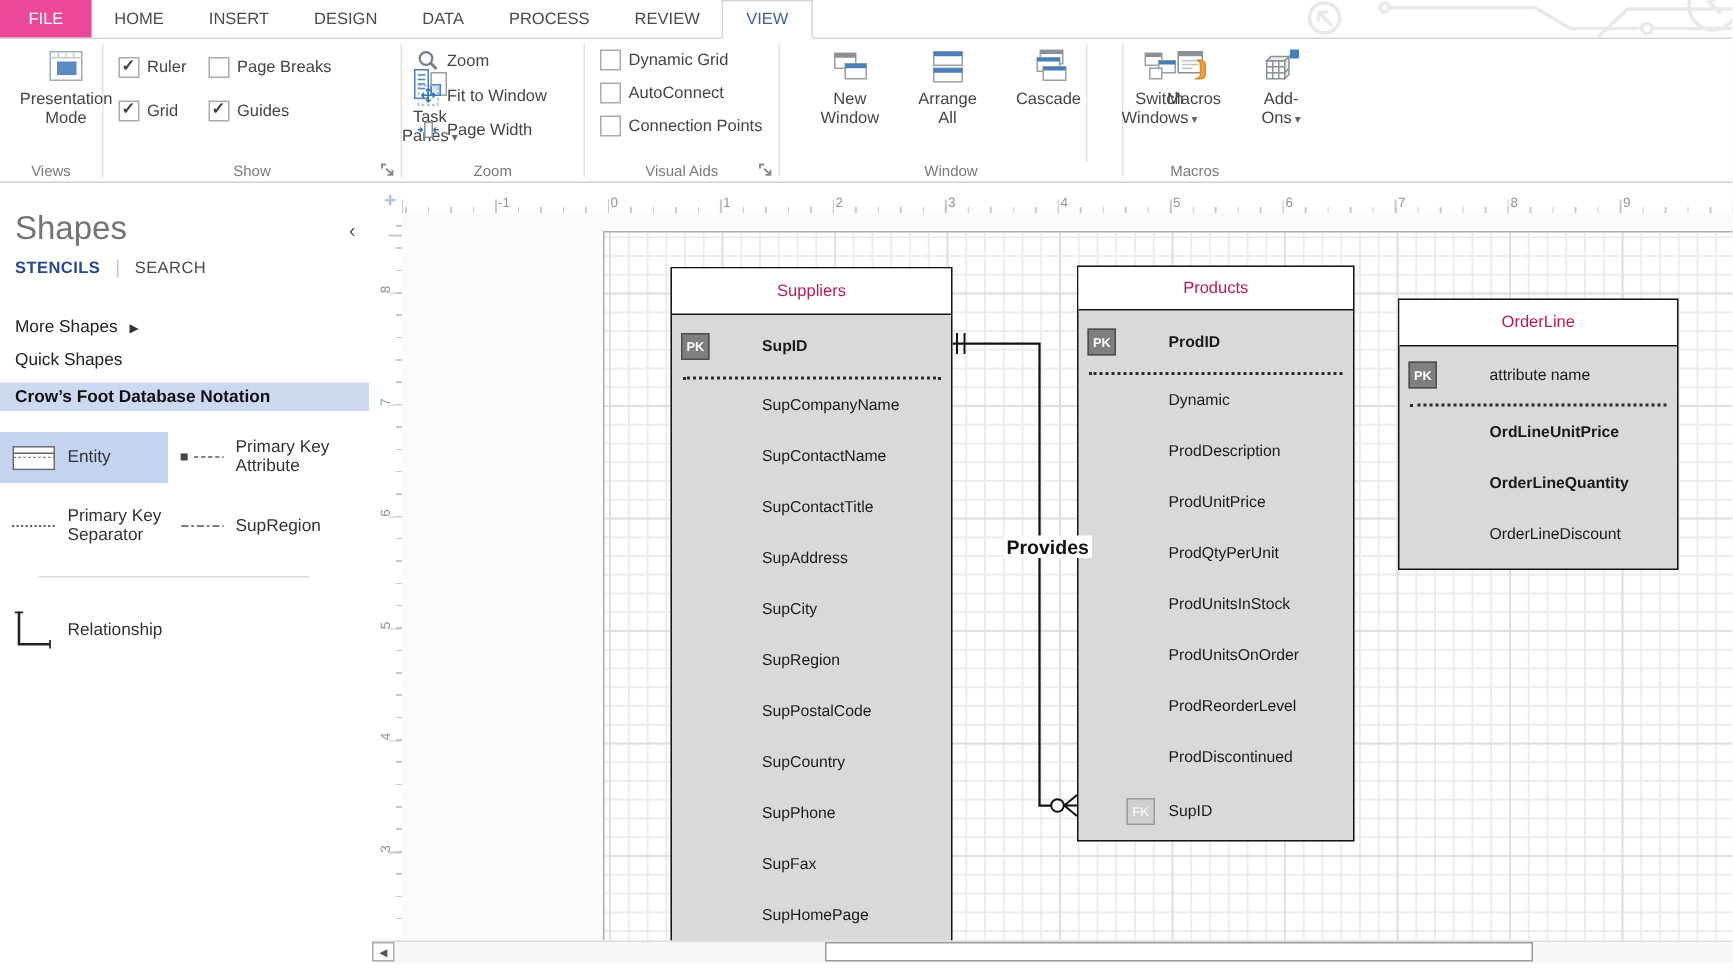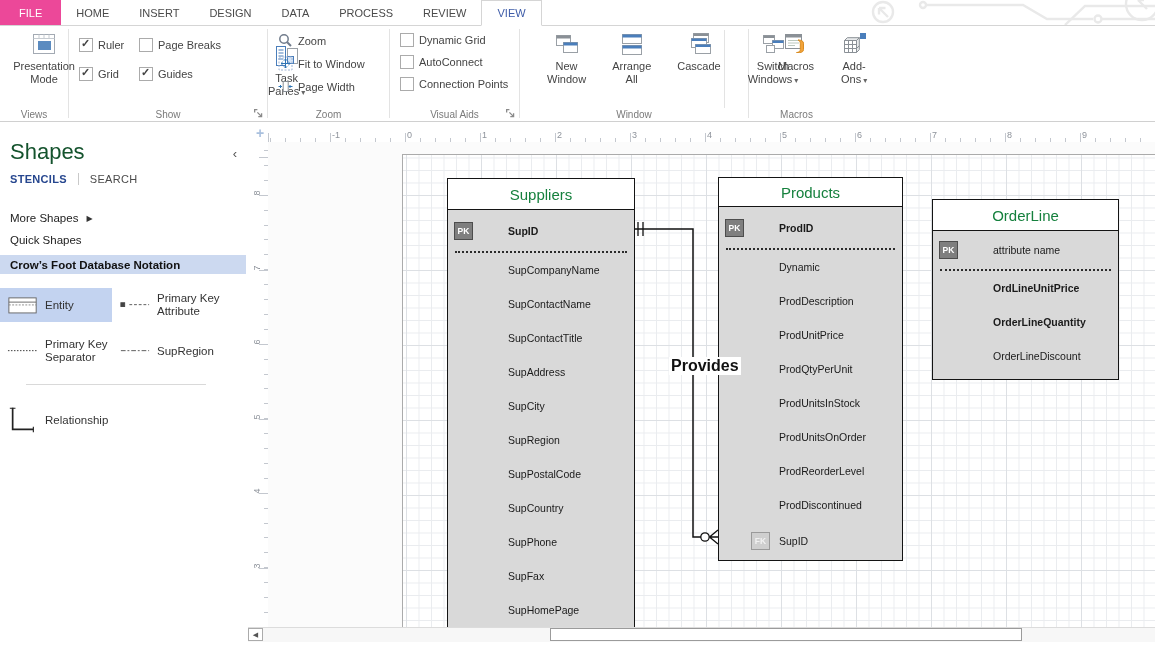--- a/index.html
+++ b/index.html
@@ -33,21 +33,21 @@
   .zrow .zicon{width:15px;height:15px;flex:0 0 15px;}
   .zrow .zicon svg{width:100%;height:100%;display:block;}
   .dlauncher{position:absolute;right:3px;bottom:2px;width:11px;height:11px;cursor:default;}
   .dlauncher svg{width:100%;height:100%;display:block;}
   .win-wrap{display:flex;padding:0 2px 0 4px;}
   .macro-wrap{display:flex;padding:0 2px 0 6px;}
   
   .main{position:relative;height:532px;background:#fff;}
   
   .panel{position:absolute;left:0;top:0;width:246px;height:100%;background:#fff;}
-  .panel-title{position:absolute;left:10px;top:17px;font-size:22px;color:#14532d;}
+  .panel-title{position:absolute;left:10px;top:17px;font-size:22px;color:#737373;}
   .panel-collapse{position:absolute;right:9px;top:24px;font-size:13px;color:#555;cursor:default;}
   .panel-tabs{position:absolute;left:10px;top:51px;display:flex;align-items:center;font-size:11px;}
   .ptab-active{font-weight:bold;color:#27478F;letter-spacing:.3px;}
   .ptab{color:#4a4a4a;letter-spacing:.3px;}
   .ptab-div{width:1px;height:12px;background:#C9C9C9;margin:0 11px;}
   .prow{position:absolute;left:10px;font-size:11.5px;color:#222;display:flex;align-items:center;gap:8px;cursor:default;}
   .prow .tri{font-size:8px;color:#333;}
   .stencil-title{position:absolute;left:0;right:0;top:133px;height:19px;background:#CCD9F0;
     font-weight:bold;font-size:11.5px;color:#111;display:flex;align-items:center;padding-left:10px;box-sizing:border-box;}
   .shape-grid{position:absolute;left:0;top:166px;width:246px;display:grid;grid-template-columns:112px 134px;row-gap:12px;}
@@ -75,24 +75,24 @@
   .vnum{position:absolute;left:1px;width:16px;text-align:center;font-size:9px;color:#8E939B;transform:rotate(-90deg);}
   .viewport{position:absolute;left:22px;top:20px;right:0;bottom:26px;background:#FBFBFB;overflow:hidden;}
   .page{position:absolute;left:134px;top:12px;right:-2px;bottom:-2px;background:#fff;
     border-left:1px solid #ABABAB;border-top:1px solid #ABABAB;
     background-image:
       linear-gradient(to right,#DDE0E4 1px,transparent 1px),linear-gradient(to bottom,#DDE0E4 1px,transparent 1px),
       linear-gradient(to right,#EAECEF 1px,transparent 1px),linear-gradient(to bottom,#EAECEF 1px,transparent 1px);
     background-size:75px 75px,75px 75px,12.5px 12.5px,12.5px 12.5px;
     background-position:3px 40px,3px 40px,3px 2.5px,3px 2.5px;}
   .connector{position:absolute;left:0;top:0;width:887px;height:486px;}
-  .rel-label{position:absolute;left:401px;top:215px;font-size:16px;font-weight:bold;color:#111;background:#fff;padding:0 2px;}
+  .rel-label{position:absolute;left:401px;top:215px;font-size:13px;font-weight:bold;color:#111;background:#fff;padding:0 2px;}
   .entity{position:absolute;background:#D9D9D9;border:1.5px solid #141414;box-sizing:border-box;}
   .entity .hdr{background:#fff;border-bottom:1.5px solid #141414;display:flex;align-items:center;justify-content:center;
-    font-size:15px;color:#15803d;box-sizing:border-box;}
+    font-size:11px;color:#be185d;box-sizing:border-box;}
   .entity .row{position:relative;display:flex;align-items:center;}
   .entity .row .lbl{position:absolute;left:60px;font-size:10.5px;color:#1a1a1a;white-space:nowrap;}
   .entity .row .lbl.b{font-weight:bold;}
   .badge{width:19px;height:18px;display:flex;align-items:center;justify-content:center;
     font-size:8.5px;font-weight:bold;box-sizing:border-box;}
   .badge.pk{margin-left:6px;background:#7F7F7F;color:#fff;border:1px solid #4D4D4D;}
   .badge.fk{margin-left:32px;background:#CFCFCF;color:#F2F2F2;border:1px solid #9A9A9A;}
   .sep{border-top:2px dotted #2B2B2B;margin:0 7px;height:0;}
   .hscroll{position:absolute;left:2px;right:0;bottom:12px;height:14px;background:#F7F7F7;border-top:1px solid #DCDCDC;}
   .sbtn{position:absolute;left:0;top:0;width:15px;height:13px;background:#fff;border:1px solid #ABABAB;

